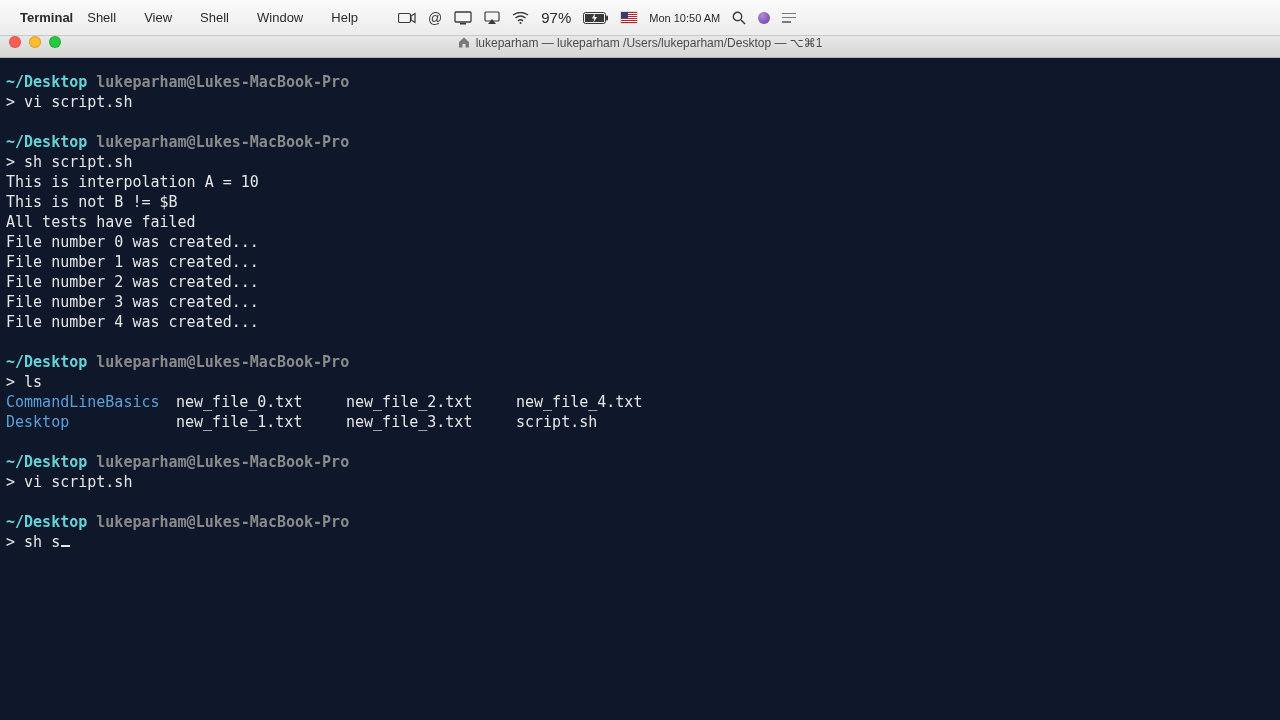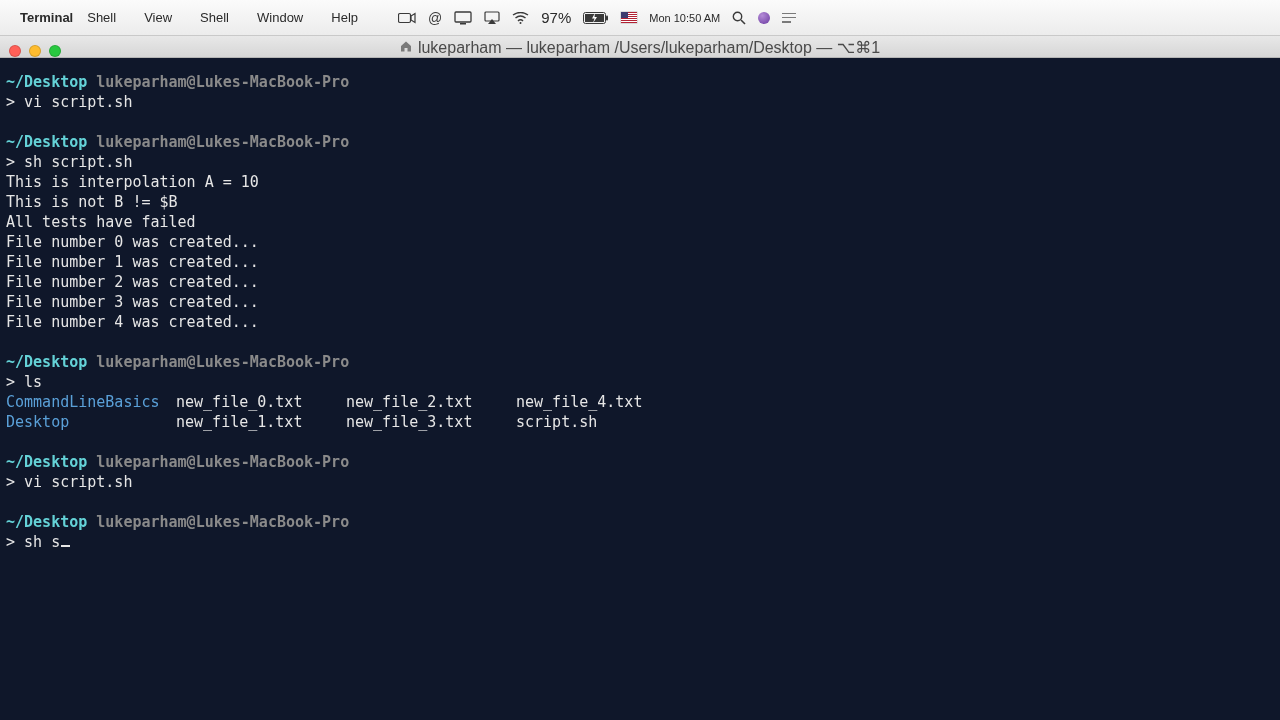--- a/index.html
+++ b/index.html
@@ -43,23 +43,23 @@
   .hamburger { width: 14px; height: 10px; display: inline-flex; flex-direction: column; justify-content: space-between; }
   .hamburger span { height: 1.5px; background: #7a7a7a; width: 100%; }
   .hamburger span:nth-child(3) { width: 60%; }
 
   
   .titlebar {
     height: 22px;
     background: linear-gradient(#e8e8e8, #d6d6d6);
     border-bottom: 1px solid #b5b5b5;
     display: flex;
-    align-items: flex-end;
+    align-items: flex-start;
     position: relative;
-    font-size: 16px;
+    font-size: 12px;
     color: #4a4a4a;
   }
   .traffic-lights { display: flex; gap: 8px; margin-left: 9px; }
   .tl { width: 12px; height: 12px; border-radius: 50%; border: 0.5px solid rgba(0,0,0,0.15); }
   .tl.red { background: #ff5f57; }
   .tl.yellow { background: #febc2e; }
   .tl.green { background: #28c840; }
   .title-center {
     position: absolute; left: 0; right: 0; text-align: center;
     display: flex; align-items: center; justify-content: center; gap: 6px;

